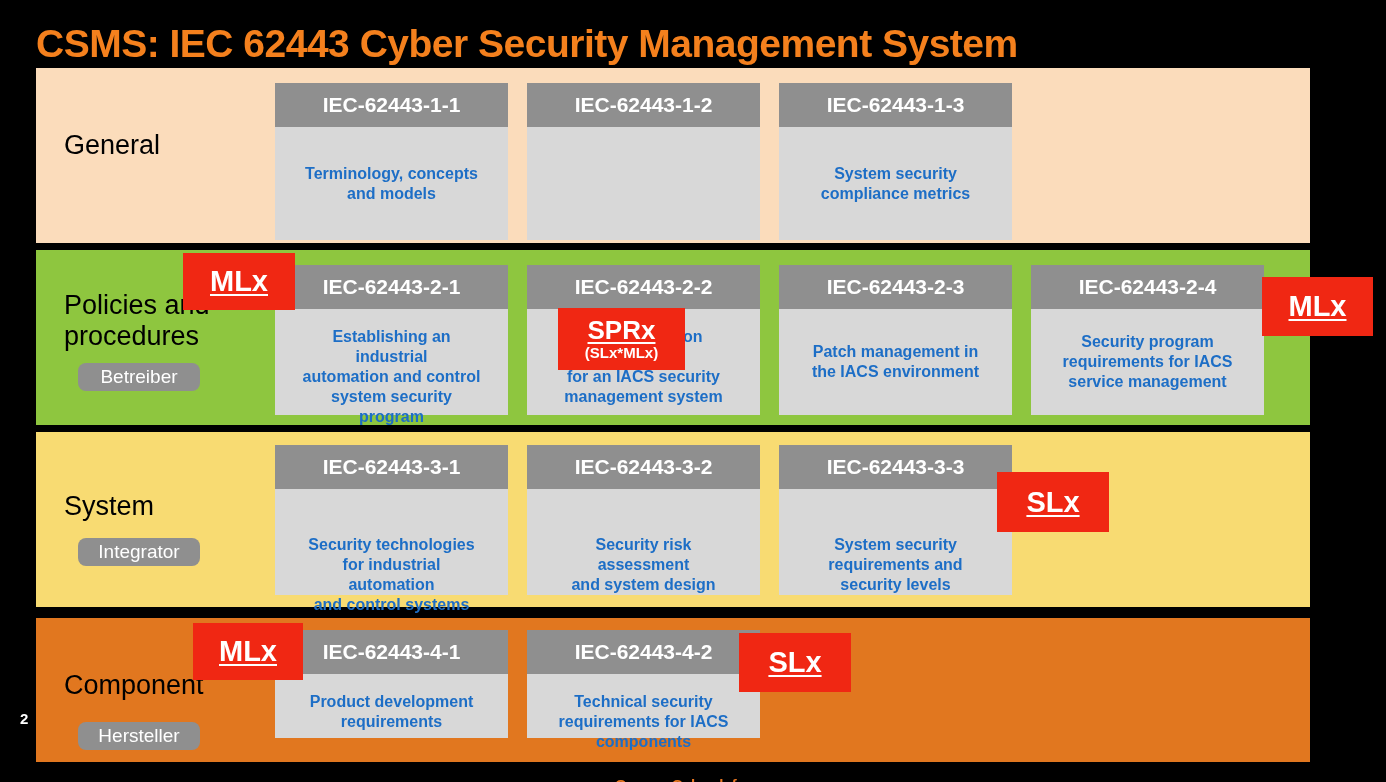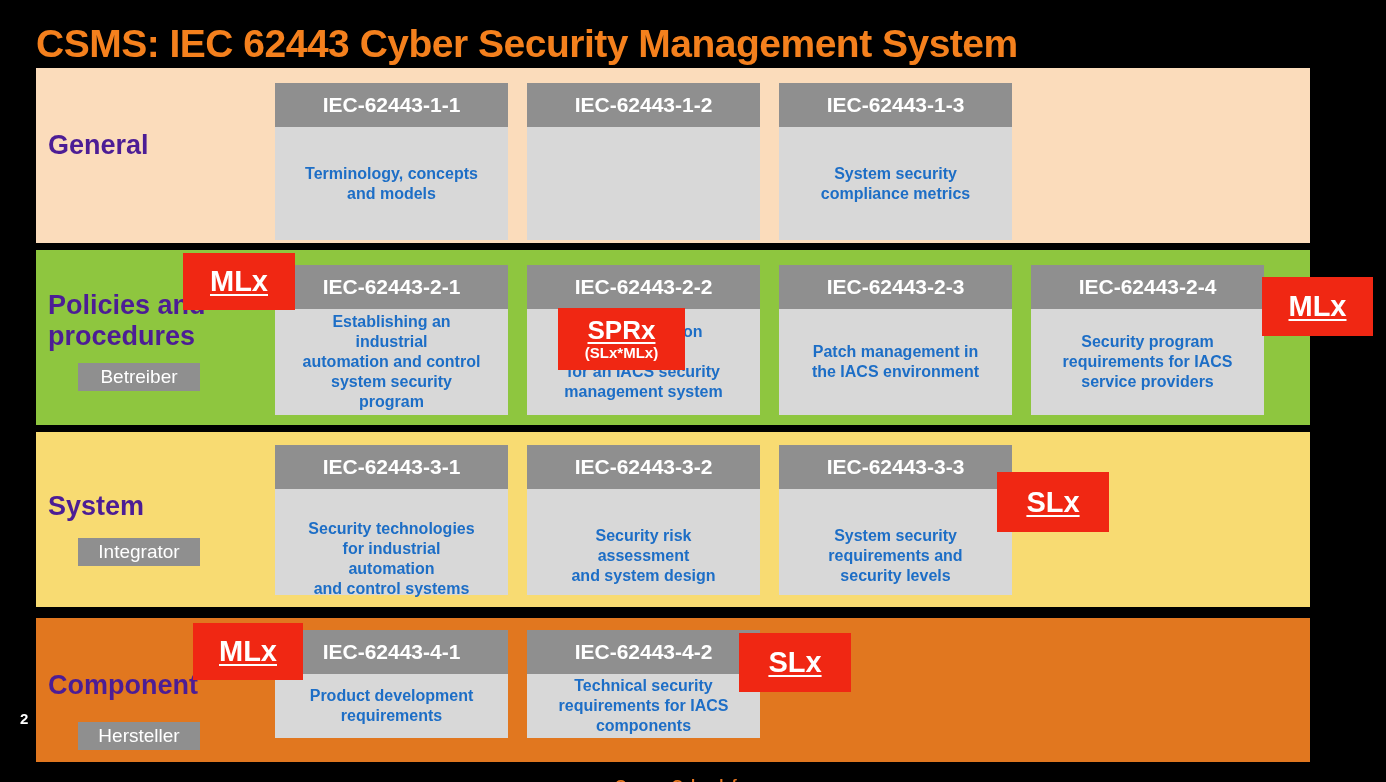--- a/index.html
+++ b/index.html
@@ -10,41 +10,41 @@
   *{margin:0;padding:0;box-sizing:border-box;}
   body{background:#222;font-family:"Liberation Sans",sans-serif;}
   .slide{position:relative;width:1386px;height:782px;background:var(--bg);overflow:hidden;}
   .slide-title{position:absolute;left:36px;top:22px;font-size:39px;font-weight:bold;
     letter-spacing:-0.5px;color:var(--title);white-space:nowrap;}
   .band{position:absolute;left:36px;width:1274px;}
   .b1{top:68px;height:175px;background:var(--band-general);}
   .b2{top:250px;height:175px;background:var(--band-policies);}
   .b3{top:432px;height:175px;background:var(--band-system);}
   .b4{top:618px;height:144px;background:var(--band-component);}
-  .band-heading{position:absolute;left:12px;color:#4c1d95;font-size:27px;font-weight:bold;
+  .band-heading{position:absolute;left:28px;color:#000000;font-size:27px;font-weight:normal;
     line-height:31px;white-space:pre-line;}
   .b1 .band-heading{top:62px;}
   .b2 .band-heading{top:40px;}
   .b3 .band-heading{top:59px;}
   .b4 .band-heading{top:52px;}
   .role-label{position:absolute;left:42px;width:122px;height:28px;background:var(--card-header);
-    color:#fff;font-size:19px;display:flex;align-items:center;justify-content:center;}
+    color:#fff;font-size:19px;display:flex;align-items:center;justify-content:center;border-radius:8px;}
   .b2 .role-label{top:113px;}
   .b3 .role-label{top:106px;}
   .b4 .role-label{top:104px;}
   .card{position:absolute;width:233px;background:var(--card-body);display:flex;flex-direction:column;}
   .b1 .card{top:15px;height:157px;}
   .b2 .card{top:15px;height:150px;}
   .b3 .card{top:13px;height:150px;gap:28px;}
   .b4 .card{top:12px;height:108px;}
   .c1{left:239px;}.c2{left:491px;}.c3{left:743px;}.c4{left:995px;}
   .card-h{height:44px;flex:0 0 44px;background:var(--card-header);color:#fff;font-size:21px;
     font-weight:bold;display:flex;align-items:center;justify-content:center;}
   .card-d{flex:1;display:flex;align-items:center;justify-content:center;color:var(--card-text);
-    font-weight:bold;font-size:16px;line-height:20px;text-align:center;white-space:pre-line;padding:2px 6px;}
+    font-weight:bold;font-size:16px;line-height:20px;text-align:center;white-space:pre-line;padding:18px 6px;}
   .badge{position:absolute;background:var(--badge-red);color:#fff;font-weight:bold;z-index:5;
     display:flex;flex-direction:column;align-items:center;justify-content:center;text-align:center;cursor:pointer;}
   .badge .u{text-decoration:underline;text-underline-offset:3px;text-decoration-thickness:1.5px;}
   #badge-pl{left:183px;top:253px;width:112px;height:57px;font-size:29px;}
   #badge-sprx{left:558px;top:308px;width:127px;height:62px;line-height:1.1;}
   #badge-sprx .u{font-size:26px;}
   #badge-sprx .sub{font-size:15px;font-weight:bold;}
   #badge-pr{left:1262px;top:277px;width:111px;height:59px;font-size:29px;}
   #badge-sys{left:997px;top:472px;width:112px;height:60px;font-size:29px;}
   #badge-cm{left:193px;top:623px;width:110px;height:57px;font-size:29px;}
@@ -98,21 +98,21 @@
     </div>
     <div class="card c3">
       <div class="card-h">IEC-62443-2-3</div>
       <div class="card-d">Patch management in
 the IACS environment</div>
     </div>
     <div class="card c4">
       <div class="card-h">IEC-62443-2-4</div>
       <div class="card-d">Security program
 requirements for IACS
-service providers</div>
+service management</div>
     </div>
   </section>
 
   <section class="band b3">
     <div class="band-heading">System</div>
     <div class="role-label">Integrator</div>
     <div class="card c1">
       <div class="card-h">IEC-62443-3-1</div>
       <div class="card-d">Security technologies
 for industrial

